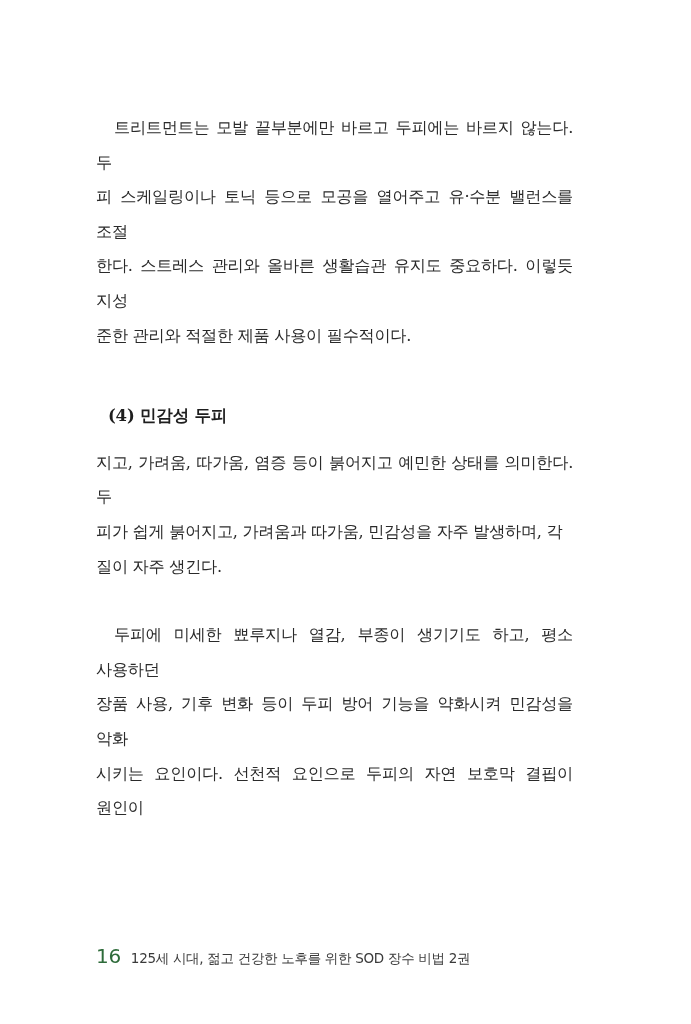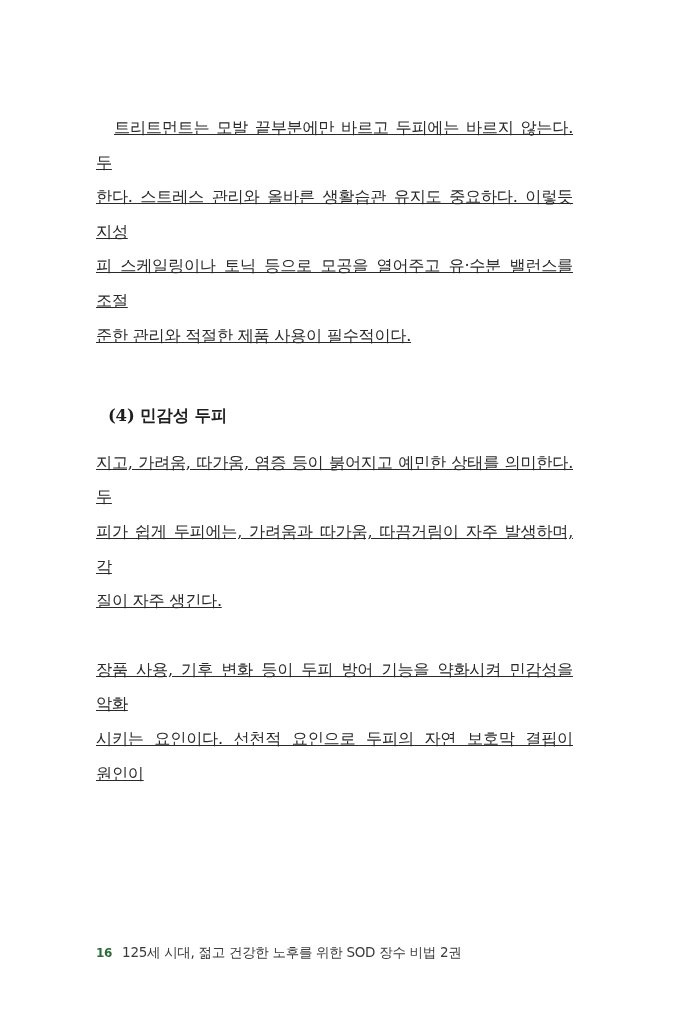--- a/index.html
+++ b/index.html
@@ -47,51 +47,52 @@
       top: 944px;
       font-family: "DejaVu Sans", "Liberation Sans", sans-serif;
       font-size: 13.5px;
       color: #3a3a3a;
       display: flex;
       align-items: baseline;
       letter-spacing: -0.3px;
     }
     .page-num {
       color: #2e6b3a;
-      font-weight: bold;
-      font-size: 12px;
+      font-weight: normal;
+      font-size: 20px;
       margin-right: 10px;
     }
-    .line { display: block; text-decoration: underline; }
+    .line { display: block; }
   </style>
 </head>
 <body>
 
 <div class="page-body">
 
   <p class="para">
     <span class="line">트리트먼트는 모발 끝부분에만 바르고 두피에는 바르지 않는다. 두</span>
+    <span class="line" style="text-indent:0">피 스케일링이나 토닉 등으로 모공을 열어주고 유·수분 밸런스를 조절</span>
     <span class="line" style="text-indent:0">한다. 스트레스 관리와 올바른 생활습관 유지도 중요하다. 이렇듯 지성</span>
-    <span class="line" style="text-indent:0">피 스케일링이나 토닉 등으로 모공을 열어주고 유·수분 밸런스를 조절</span>
     <span class="line" style="text-indent:0">준한 관리와 적절한 제품 사용이 필수적이다.</span>
   </p>
 
   <div class="para-gap"></div>
 
   <h3 class="heading">(4) 민감성 두피</h3>
 
   <p class="para">
     <span class="line" style="text-indent:0">지고, 가려움, 따가움, 염증 등이 붉어지고 예민한 상태를 의미한다. 두</span>
-    <span class="line" style="text-indent:0">피가 쉽게 두피에는, 가려움과 따가움, 따끔거림이 자주 발생하며, 각</span>
+    <span class="line" style="text-indent:0">피가 쉽게 붉어지고, 가려움과 따가움, 민감성을 자주 발생하며, 각</span>
     <span class="line" style="text-indent:0">질이 자주 생긴다.</span>
   </p>
 
   <div class="para-gap"></div>
 
   <p class="para">
+    <span class="line">두피에 미세한 뾰루지나 열감, 부종이 생기기도 하고, 평소 사용하던</span>
     <span class="line" style="text-indent:0">장품 사용, 기후 변화 등이 두피 방어 기능을 약화시켜 민감성을 악화</span>
     <span class="line" style="text-indent:0">시키는 요인이다. 선천적 요인으로 두피의 자연 보호막 결핍이 원인이</span>
 
   </p>
 
 </div>
 
 <div class="footer">
   <span class="page-num">16</span>
   <span class="book-title">125세 시대, 젊고 건강한 노후를 위한 SOD 장수 비법 2권</span>

